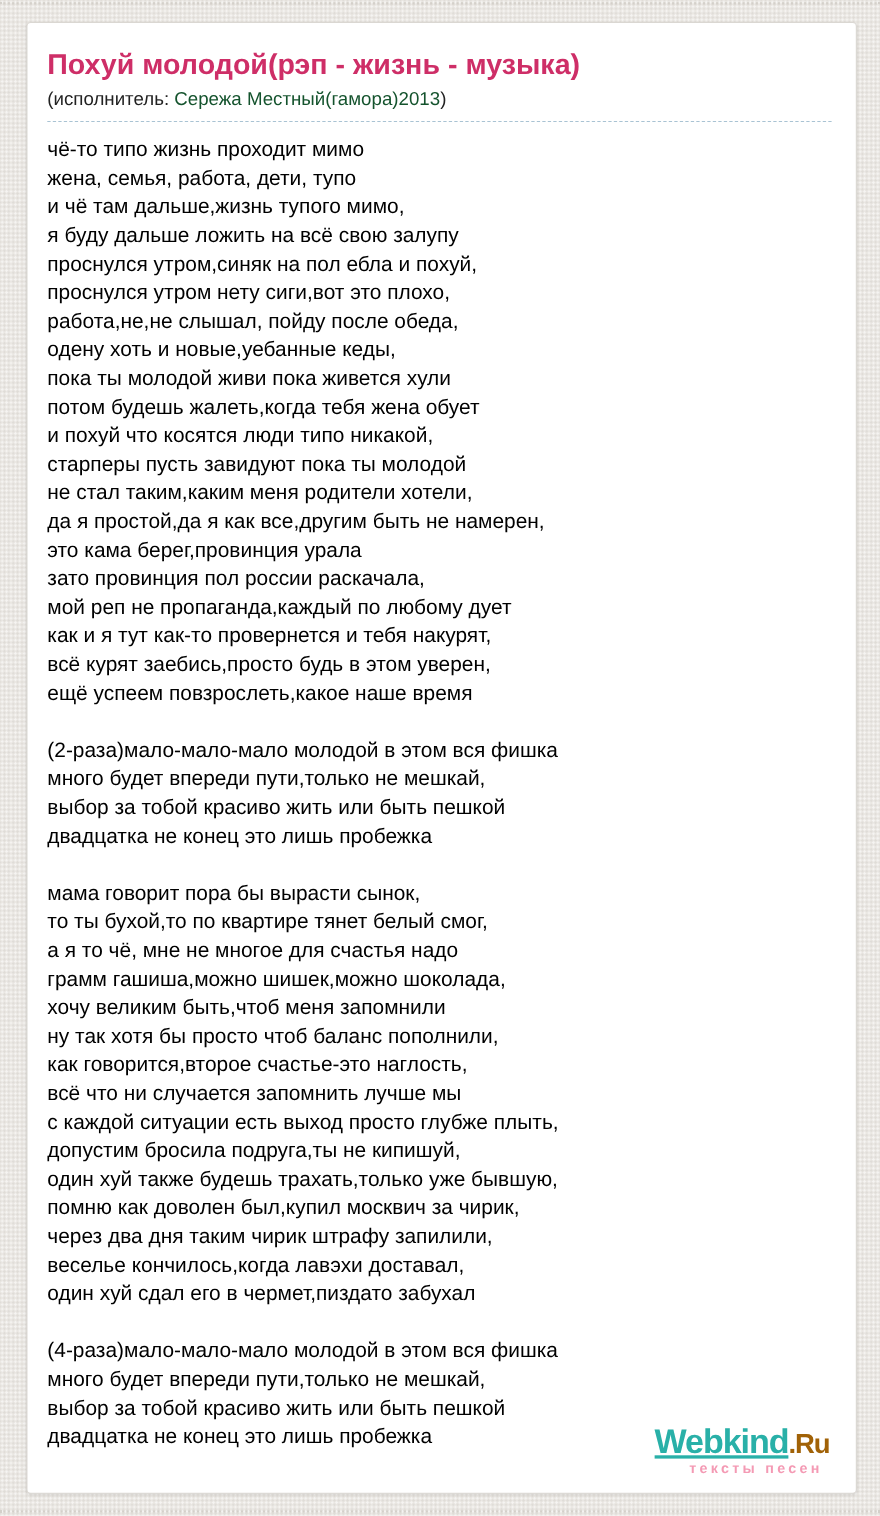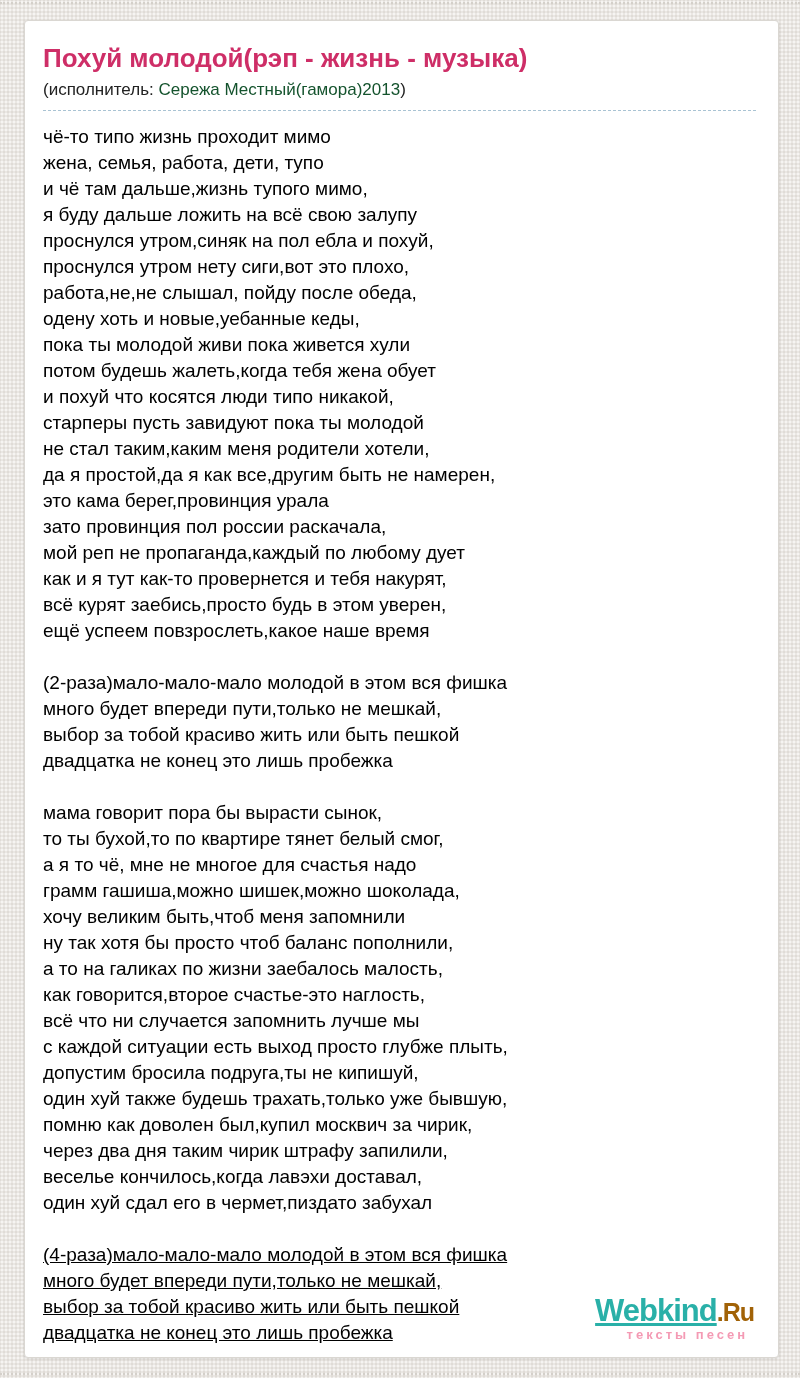--- a/index.html
+++ b/index.html
@@ -65,21 +65,21 @@
     cursor: pointer;
   }
 
   .lyrics {
     margin-top: 13px;
     font-size: 19px;
     line-height: 26px;
     color: #000000;
   }
   .stanza { margin: 0 0 26px 0; }
-  .stanza:last-child { margin-bottom: 0; text-decoration: underline; }
+  .stanza:last-child { margin-bottom: 0; }
   .line { white-space: nowrap; }
 
   .footer-logo {
     position: absolute;
     right: 24px;
     bottom: 16px;
     text-align: right;
     line-height: 1;
     cursor: pointer;
   }
@@ -146,21 +146,20 @@
         <div class="line">выбор за тобой красиво жить или быть пешкой</div>
         <div class="line">двадцатка не конец это лишь пробежка</div>
       </div>
       <div class="stanza">
         <div class="line">мама говорит пора бы вырасти сынок,</div>
         <div class="line">то ты бухой,то по квартире тянет белый смог,</div>
         <div class="line">а я то чё, мне не многое для счастья надо</div>
         <div class="line">грамм гашиша,можно шишек,можно шоколада,</div>
         <div class="line">хочу великим быть,чтоб меня запомнили</div>
         <div class="line">ну так хотя бы просто чтоб баланс пополнили,</div>
-        <div class="line">а то на галиках по жизни заебалось малость,</div>
         <div class="line">как говорится,второе счастье-это наглость,</div>
         <div class="line">всё что ни случается запомнить лучше мы</div>
         <div class="line">с каждой ситуации есть выход просто глубже плыть,</div>
         <div class="line">допустим бросила подруга,ты не кипишуй,</div>
         <div class="line">один хуй также будешь трахать,только уже бывшую,</div>
         <div class="line">помню как доволен был,купил москвич за чирик,</div>
         <div class="line">через два дня таким чирик штрафу запилили,</div>
         <div class="line">веселье кончилось,когда лавэхи доставал,</div>
         <div class="line">один хуй сдал его в чермет,пиздато забухал</div>
       </div>

